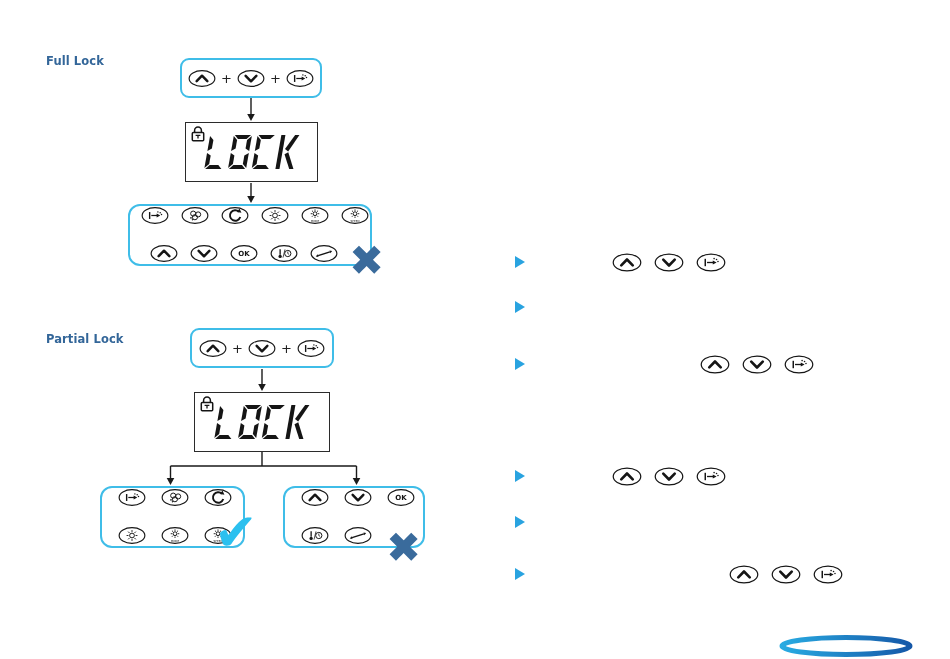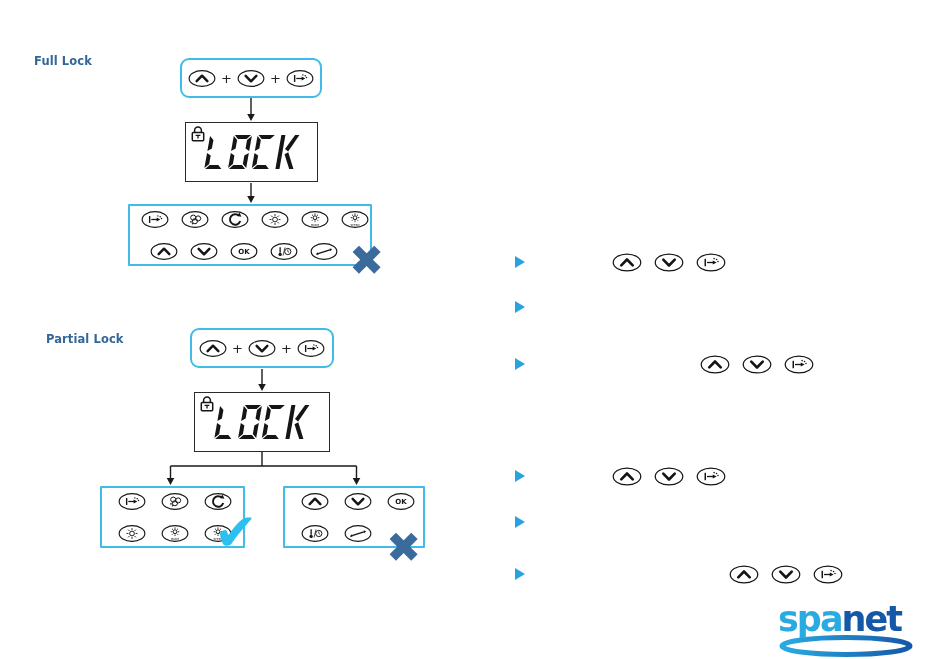--- a/index.html
+++ b/index.html
@@ -6,22 +6,22 @@
   html,body{background:#ffffff}
   body{font-family:"DejaVu Sans","Liberation Sans",sans-serif}
   #canvas{position:relative;width:950px;height:659px;background:#fff;overflow:hidden}
   .abs{position:absolute}
   #connectors{position:absolute;left:0;top:0;pointer-events:none}
   .section-label{color:#336699;font-weight:bold;font-size:11.5px;letter-spacing:.1px}
   .combo{position:absolute;border:2px solid #3fbde8;border-radius:9px;background:#fff;
          display:flex;align-items:center;justify-content:center;gap:5px}
   .plus{font-size:13px;color:#222;line-height:1}
   .lcd{position:absolute;border:1.6px solid #2b2b2b;background:#fff}
-  .panel{position:absolute;border:2px solid #3fbde8;border-radius:1px;background:#fff;
-         display:flex;flex-direction:column;justify-content:center;gap:13px}
+  .panel{position:absolute;border:2px solid #3fbde8;border-radius:12px;background:#fff;
+         display:flex;flex-direction:column;gap:19px}
   .icon-row{display:flex;align-items:center;gap:12px}
   .oval-icon{display:inline-flex;line-height:0}
   .icon-group{position:absolute;display:flex;align-items:center;gap:12px}
   .mark{position:absolute;font-weight:bold;line-height:1}
   .bullet{position:absolute;width:0;height:0;border-left:10px solid #29a3e0;
           border-top:6px solid transparent;border-bottom:6px solid transparent}
   .lcd-text{position:absolute;line-height:0}
   .padlock{position:absolute;line-height:0}
   .logo-text{position:absolute;left:2px;top:0;font-weight:bold;font-size:35px;letter-spacing:-2px;line-height:1}
 </style>
@@ -39,21 +39,21 @@
     </g>
     <g fill="#1a1a1a">
       <polygon points="247.2,114 254.8,114 251,121"></polygon>
       <polygon points="247.2,196 254.8,196 251,203"></polygon>
       <polygon points="258.2,384 265.8,384 262,391"></polygon>
       <polygon points="166.7,478 174.3,478 170.5,485"></polygon>
       <polygon points="352.7,478 360.3,478 356.5,485"></polygon>
     </g>
   </svg>
 
-  <div class="abs section-label" style="left:34px;top:54px">Full Lock</div>
+  <div class="abs section-label" style="left:46px;top:54px">Full Lock</div>
 
   <div class="combo" style="left:180px;top:58px;width:142px;height:40px">
     <span class="oval-icon">
         <svg width="28" height="19" viewBox="0 0 34 22">
           <ellipse cx="17" cy="11" rx="15.6" ry="9.6" fill="#fff" stroke="#151515" stroke-width="1.4"></ellipse>
           <path d="M10.5 14.3 L17 7.6 L23.5 14.3" fill="none" stroke="#151515" stroke-width="3" stroke-linecap="round" stroke-linejoin="round"></path>
         </svg>
       </span>
     <span class="plus">+</span>
     <span class="oval-icon">
@@ -477,18 +477,15 @@
   <div class="abs" style="left:776px;top:602px;width:168px;height:56px">
     <svg width="168" height="56" viewBox="0 0 168 56">
       <defs>
         <linearGradient id="lg" x1="0" y1="0" x2="1" y2="0">
           <stop offset="0" stop-color="#29abe2"></stop>
             <stop offset="1" stop-color="#1558a8"></stop>
         </linearGradient>
       </defs>
       <ellipse cx="70" cy="44" rx="64" ry="8.5" fill="none" stroke="url(#lg)" stroke-width="5"></ellipse>
     </svg>
-    <div class="logo-text">
-      <span style="color:#29abe2">spa</span><span style="color:#1558a8">net</span>
-    </div>
   </div>
 
 </div>
 
 </body></html>

